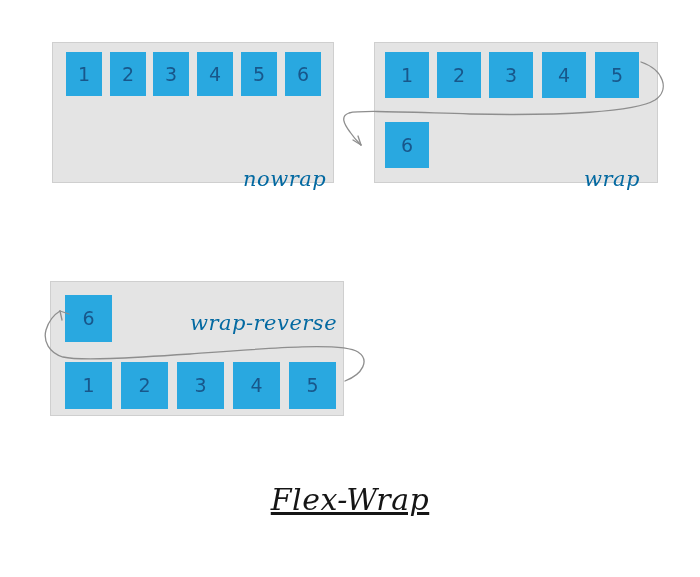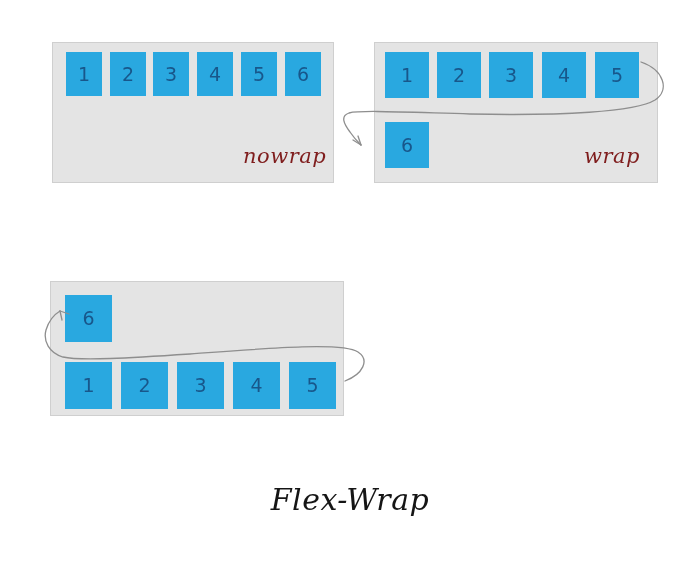--- a/index.html
+++ b/index.html
@@ -46,46 +46,48 @@
     display: flex;
     align-items: center;
     justify-content: center;
     text-align: center;
   }
   .box span { display: block; }
 
   
   .panel-label {
     position: absolute;
-    color: #7f1d1d;
+    color: #0369a1;
     font-family: "DejaVu Serif", serif;
     font-style: italic;
     font-size: 21px;
     letter-spacing: 0.5px;
     white-space: nowrap;
     user-select: none;
+    margin-top: 23px;
   }
 
   #label-nowrap      { left: 243px; top: 144px; }
   #label-wrap        { left: 584px; top: 144px; }
   #label-wrapreverse { left: 190px; top: 288px; }
 
   
   #caption {
     position: absolute;
     left: 0;
     top: 482px;
     width: 700px;
     text-align: center;
     color: #151515;
     font-family: "DejaVu Serif", serif;
     font-style: italic;
     font-size: 30px;
     letter-spacing: 0.5px;
     user-select: none;
+    text-decoration: underline;
   }
 
   
   #arrows {
     position: absolute;
     left: 0; top: 0;
     width: 700px;
     height: 577px;
     pointer-events: none;
   }
@@ -156,20 +158,21 @@
   <div class="box" style="left:177px; top:362px; width:47px; height:47px;">
       <span>3</span>
     </div>
   <div class="box" style="left:233px; top:362px; width:47px; height:47px;">
       <span>4</span>
     </div>
   <div class="box" style="left:289px; top:362px; width:47px; height:47px;">
       <span>5</span>
     </div>
 
+  <div class="panel-label" id="label-wrapreverse">wrap-reverse</div>
 
   <svg id="arrows" viewBox="0 0 700 577">
 
     <g fill="none" stroke="#8e8e8e" stroke-width="1.3" stroke-linecap="round">
       <path d="M 641 62
                C 664 70, 670 90, 655 100
                C 636 112, 560 116, 470 114
                C 400 112, 360 110, 349 113
                C 340 116, 344 124, 350 132
                C 354 138, 358 142, 361 145"></path>

